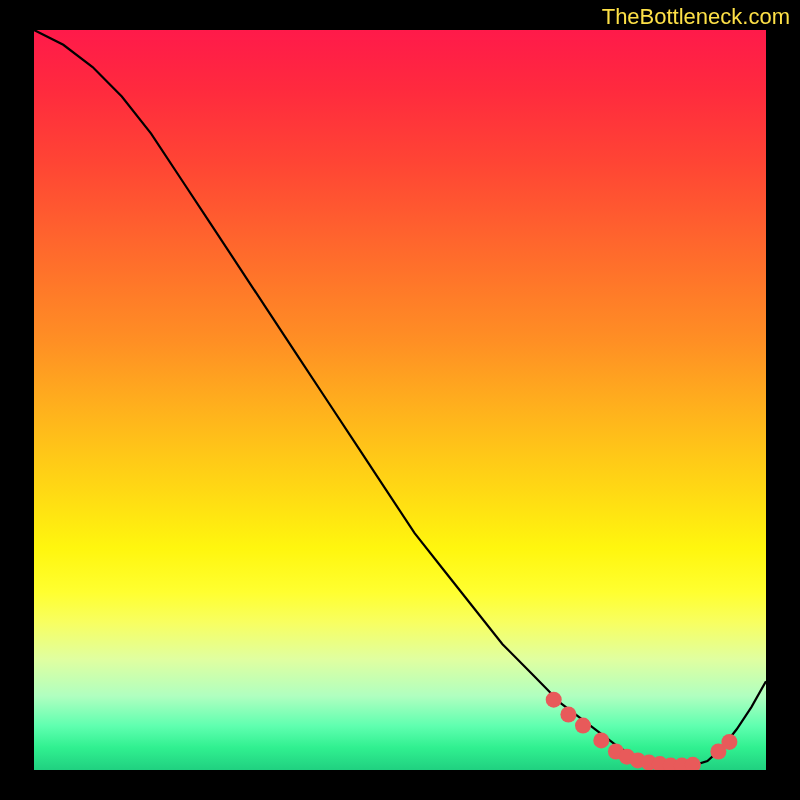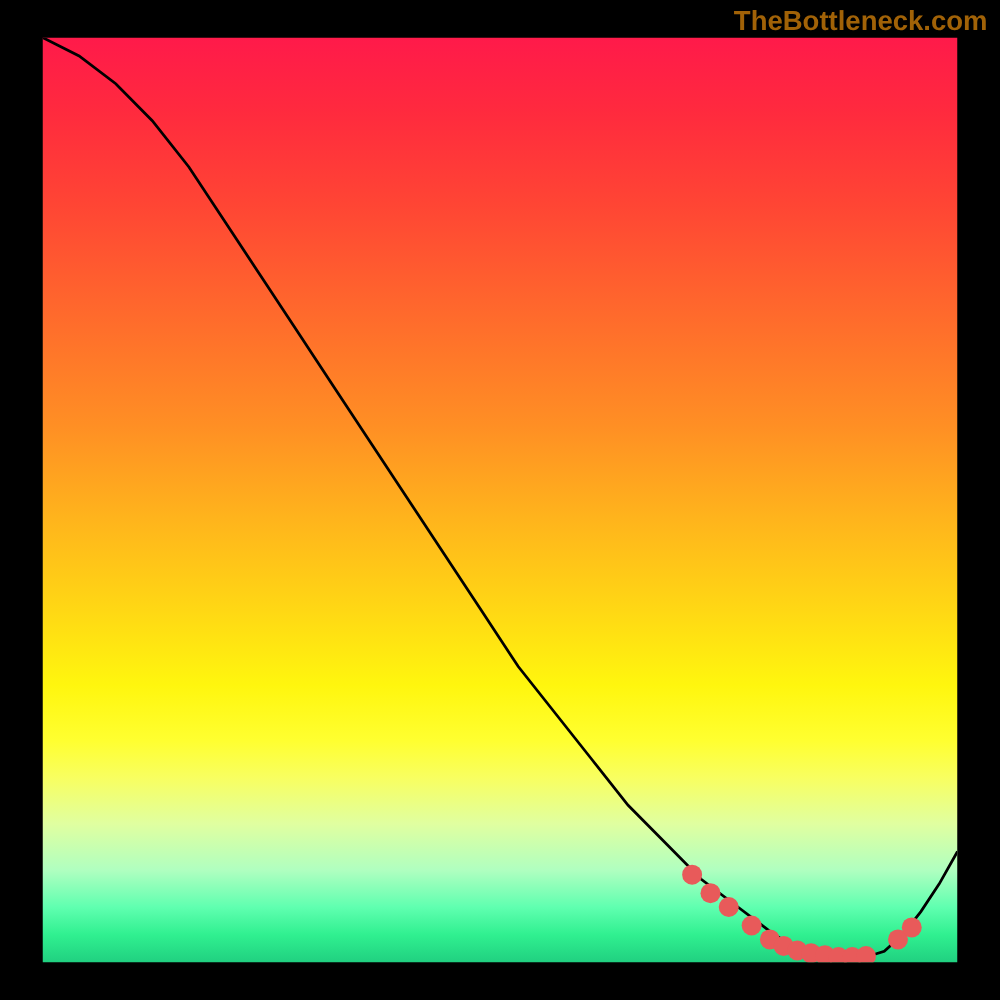--- a/index.html
+++ b/index.html
@@ -7,23 +7,23 @@
     width: 800px;
     height: 800px;
     background: #000;
     position: relative;
     font-family: Arial, sans-serif;
   }
   .watermark {
     position: absolute;
     top: 4px;
     right: 10px;
-    color: #a16207;
+    color: #fde047;
     font-size: 22px;
-    font-weight: 700;
+    font-weight: 400;
     z-index: 10;
   }
   .plot-area {
     position: absolute;
     left: 34px;
     top: 30px;
     width: 732px;
     height: 740px;
     overflow: hidden;
   }

